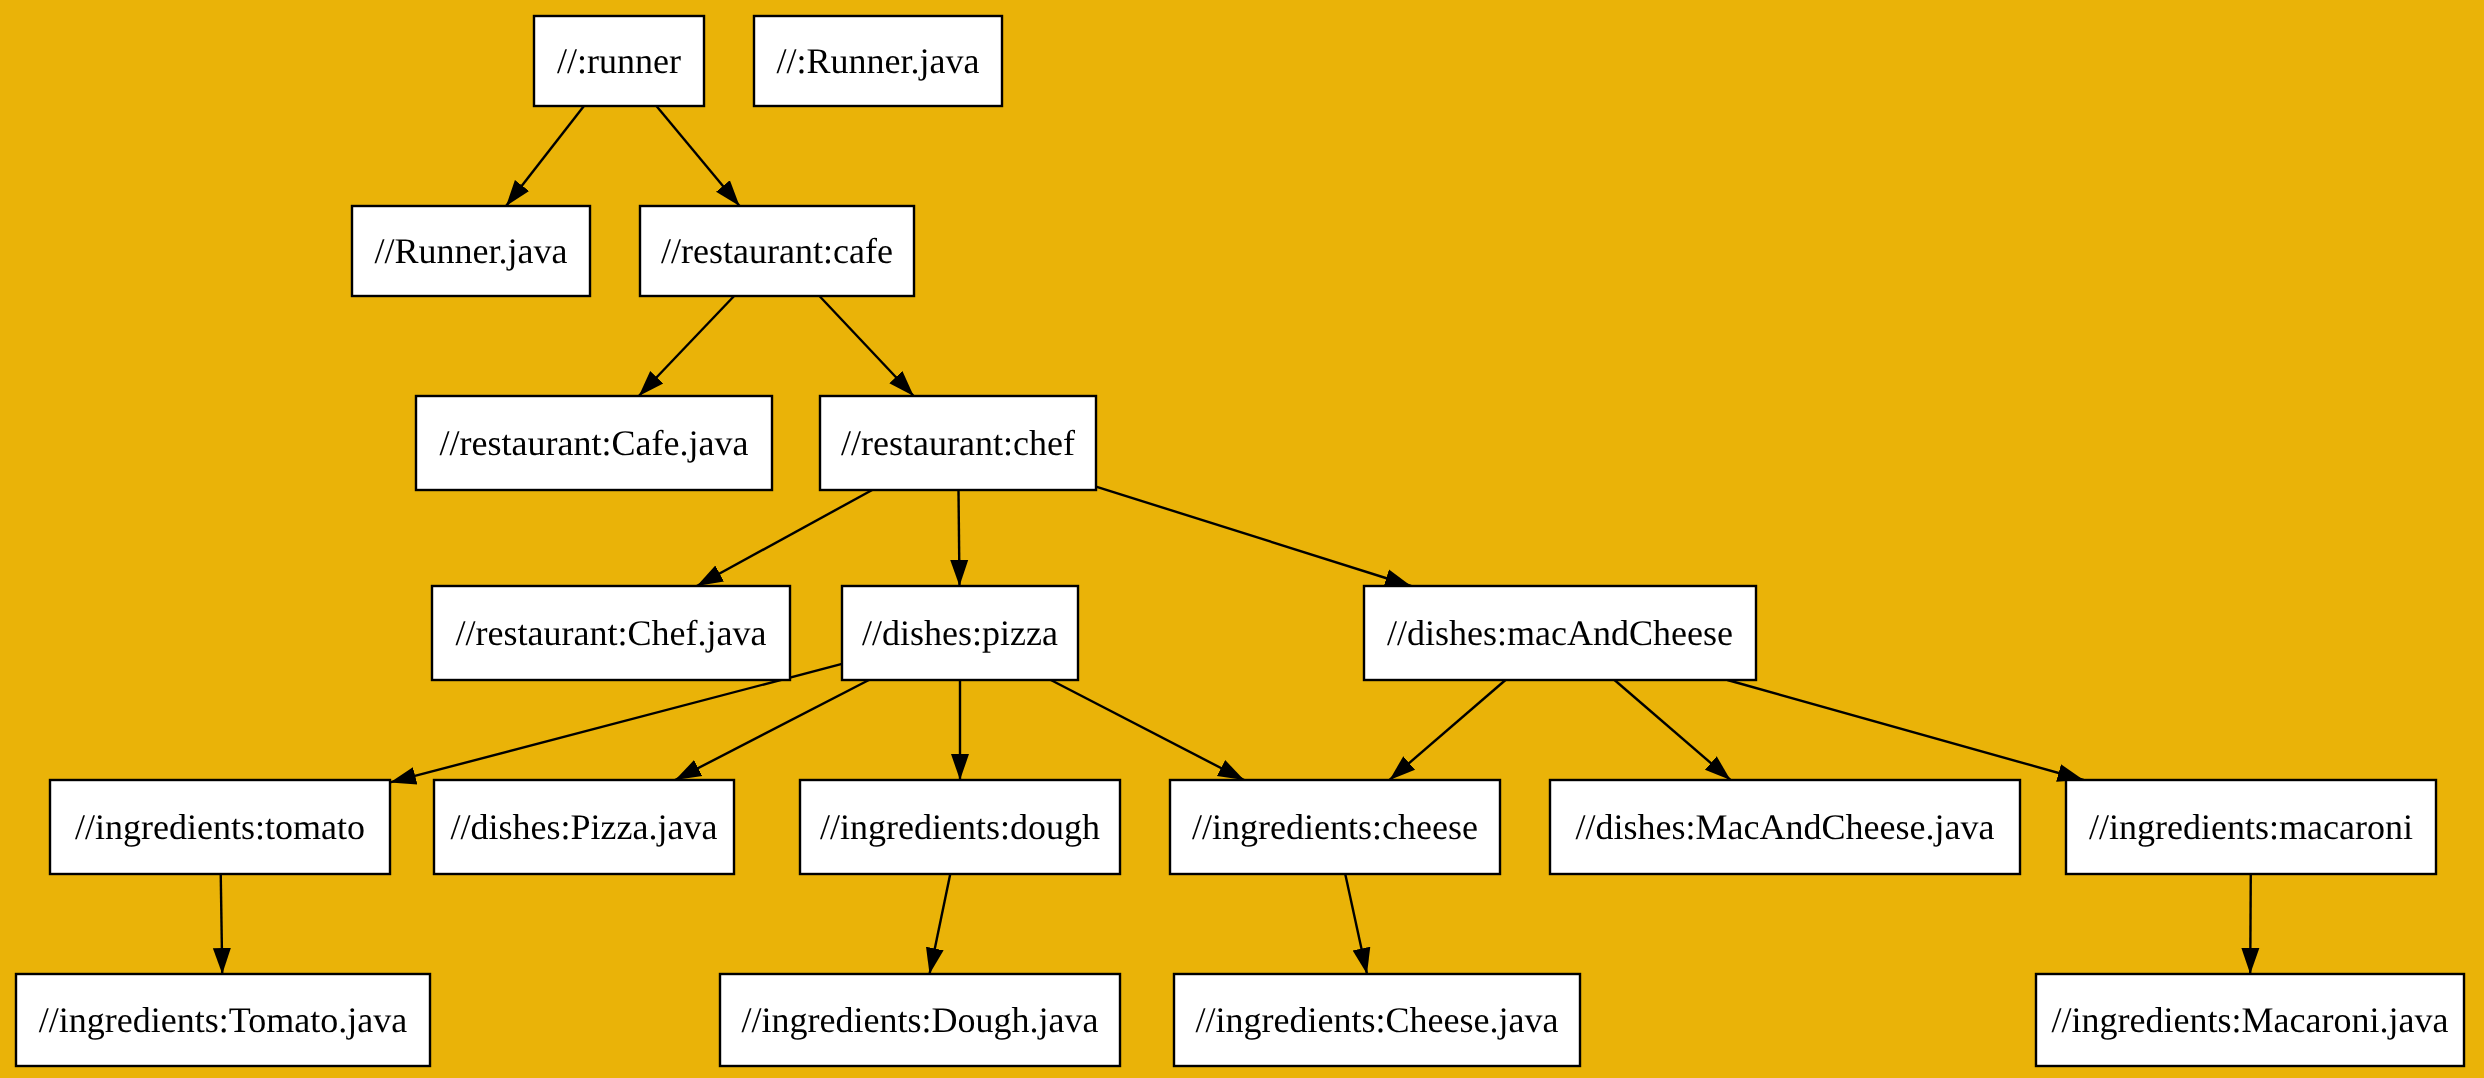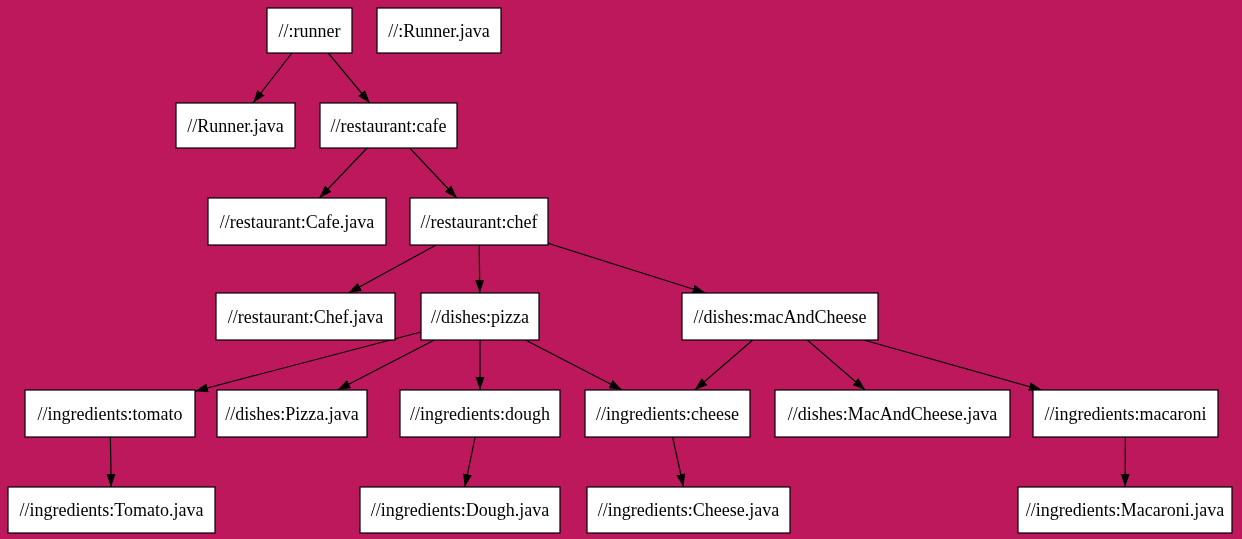--- a/index.html
+++ b/index.html
@@ -4,21 +4,21 @@
 <style>
   html, body {
     margin: 0;
     padding: 0;
     background: #ffffff;
   }
   .canvas {
     position: relative;
     width: 1242px;
     height: 539px;
-    background: #be185d;
+    background: #eab308;
     overflow: hidden;
     font-family: "Liberation Serif", "DejaVu Serif", serif;
   }
   svg text {
     font-family: "Liberation Serif", "DejaVu Serif", serif;
     font-size: 18px;
     fill: #000000;
   }
 </style>
 </head>

